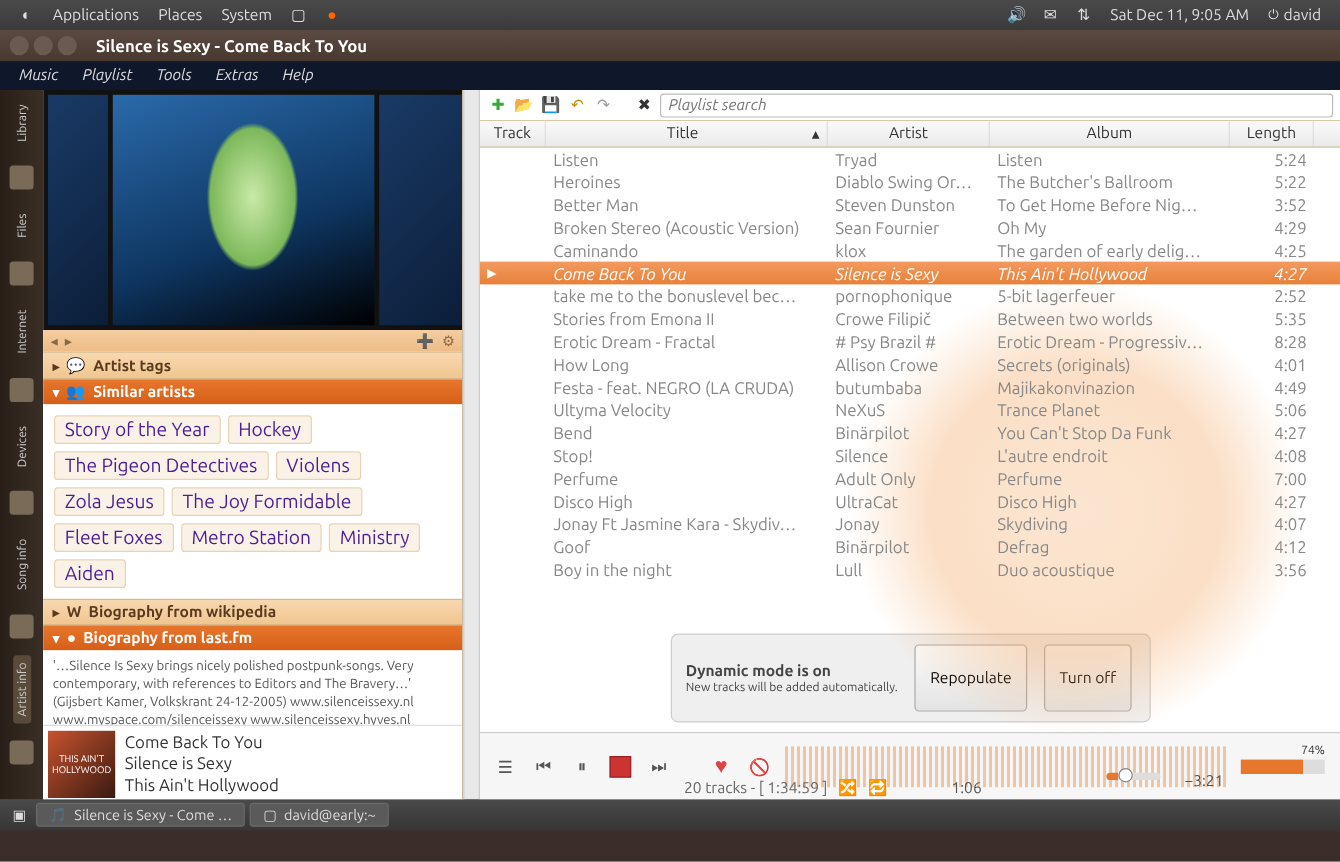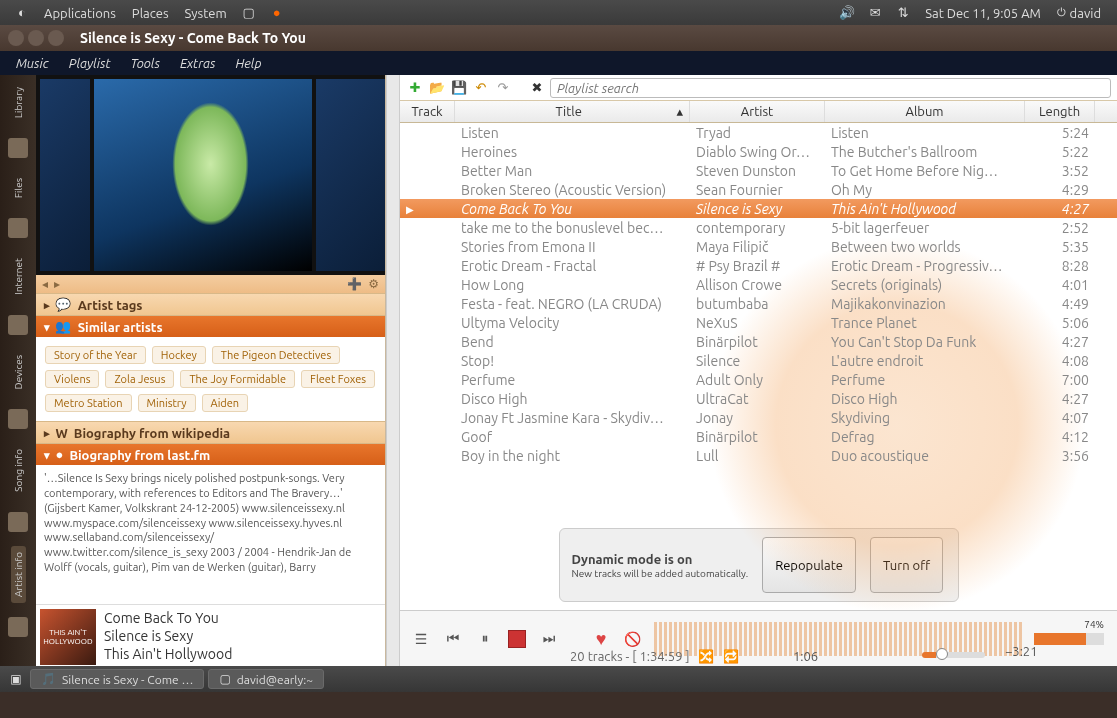--- a/index.html
+++ b/index.html
@@ -39,21 +39,21 @@
 
 .section-head { background: linear-gradient(#f8d8b0,#f0c690); padding: 3px 8px; font-weight: bold; color: #5a3a1e; font-size: 13px; display: flex; align-items: center; gap: 6px; border-top: 1px solid #d8b888; }
 .section-head.active { background: linear-gradient(#e8762c,#d65f18); color: #fff; }
 .section-head .tri::before { content: "▸"; font-size: 11px; }
 .section-head.active .tri::before, .section-head.open .tri::before { content: "▾"; }
 
 .tag-nav { height: 18px; background: linear-gradient(#f4cda0,#eebc86); display: flex; align-items: center; padding: 0 6px; gap: 6px; }
 .tag-nav span { font-size: 12px; color: #8a6a42; }
 
 .tag-cloud { padding: 6px; background: #fff; }
-.tag { display: inline-block; background: #faf2e6; border: 1px solid #e8d4b4; border-radius: 3px; padding: 2px 8px; margin: 3px; font-size: 11px; color: #a16207; }
+.tag { display: inline-block; background: #faf2e6; border: 1px solid #e8d4b4; border-radius: 3px; padding: 2px 8px; margin: 3px; font-size: 16px; color: #4c1d95; }
 
 .bio { padding: 6px 8px; font-size: 11px; line-height: 1.35; color: #555; background: #fff; overflow: hidden; }
 
 .now-playing { position: absolute; bottom: 0; left: 0; right: 0; height: 62px; background: #fff; border-top: 1px solid #ddd; display: flex; padding: 4px; gap: 8px; }
 .np-art { width: 56px; height: 56px; background: linear-gradient(135deg,#c7532f,#3a1a10); color: #fff; font-size: 8px; display: flex; flex-direction: column; justify-content: center; align-items: center; text-align: center; }
 .np-text { font-size: 14px; line-height: 1.3; }
 
 
 .content { flex: 1; display: flex; flex-direction: column; background: #fff; position: relative; }
 .orange-bg { position: absolute; right: 30px; top: 160px; width: 380px; height: 380px; background: radial-gradient(circle,#f5b67a 0%,#f3a45c 45%,transparent 70%); border-radius: 50%; opacity: 0.35; pointer-events: none; }
@@ -229,38 +229,45 @@
           <div class="c-al">To Get Home Before Nig…</div>
           <div class="c-le">3:52</div>
         </div>
         <div class="row">
           <div class="c-tr"></div>
           <div class="c-ti">Broken Stereo (Acoustic Version)</div>
           <div class="c-ar">Sean Fournier</div>
           <div class="c-al">Oh My</div>
           <div class="c-le">4:29</div>
         </div>
+        <div class="row">
+          <div class="c-tr"></div>
+          <div class="c-ti">Caminando</div>
+          <div class="c-ar">klox</div>
+          <div class="c-al">The garden of early delig…</div>
+          <div class="c-le">4:25</div>
+        </div>
         <div class="row playing">
           <div class="c-tr"></div>
           <div class="c-ti">Come Back To You</div>
           <div class="c-ar">Silence is Sexy</div>
           <div class="c-al">This Ain't Hollywood</div>
           <div class="c-le">4:27</div>
         </div>
         <div class="row">
           <div class="c-tr"></div>
           <div class="c-ti">take me to the bonuslevel bec…</div>
-          <div class="c-ar">contemporary</div>
+          <div class="c-ar">pornophonique</div>
           <div class="c-al">5-bit lagerfeuer</div>
           <div class="c-le">2:52</div>
         </div>
         <div class="row">
           <div class="c-tr"></div>
           <div class="c-ti">Stories from Emona II</div>
-          <div class="c-ar">Maya Filipič</div>
+          <div class="c-ar">Crowe Filipič</div>
           <div class="c-al">Between two worlds</div>
           <div class="c-le">5:35</div>
         </div>
         <div class="row">
           <div class="c-tr"></div>
           <div class="c-ti">Erotic Dream - Fractal</div>
           <div class="c-ar"># Psy Brazil #</div>
           <div class="c-al">Erotic Dream - Progressiv…</div>
           <div class="c-le">8:28</div>
         </div>
@@ -359,21 +366,21 @@
       <div class="spectrum"></div>
       <div class="vol">
           <span class="vol-label">74%</span>
         </div>
       <div class="playlist-status">
         <span>20 tracks - [ 1:34:59 ]</span>
         <span style="margin:0 6px;color:#aaa">🔀</span>
         <span style="color:#aaa">🔁</span>
         <span style="margin-left:50px" class="time">1:06</span>
       </div>
-      <div style="position:absolute;left:460px;right:70px;bottom:8px;display:flex;align-items:flex-end;gap:8px">
+      <div style="position:absolute;left:460px;right:88px;bottom:8px;display:flex;align-items:flex-start;gap:8px">
         <span class="time" style="visibility:hidden">1:06</span>
         <div class="slider">
             <div class="thumb"></div>
           </div>
         <span class="time">−3:21</span>
       </div>
     </div>
   </div>
 </div>
 

